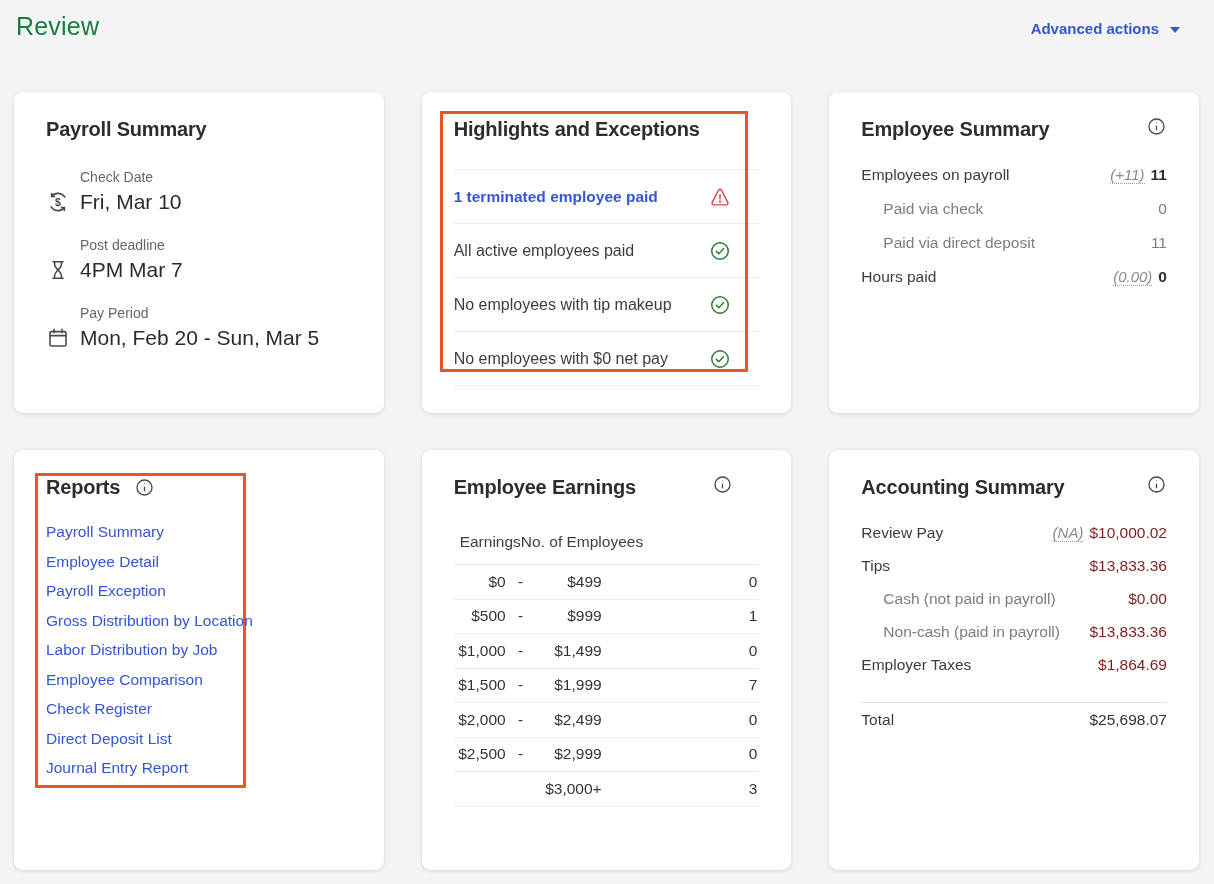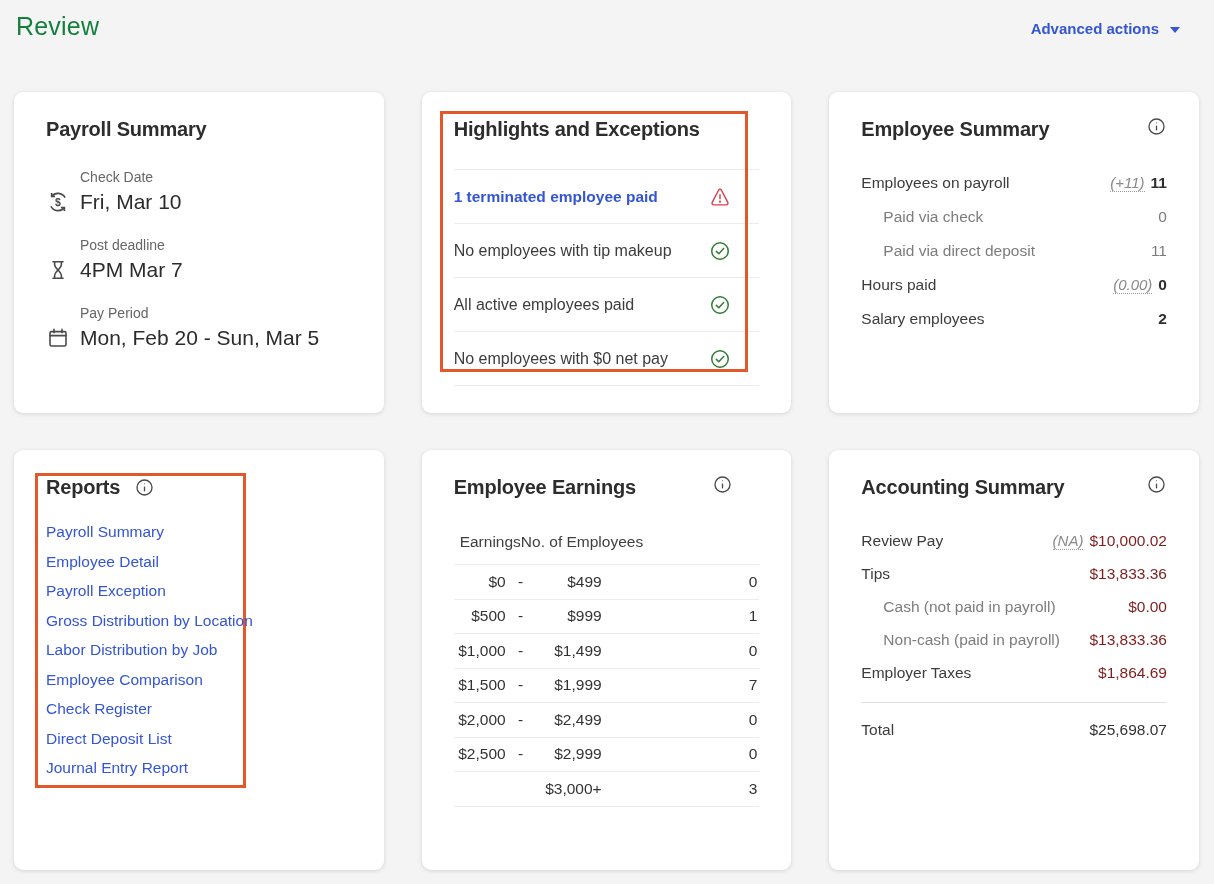--- a/index.html
+++ b/index.html
@@ -56,21 +56,21 @@
   .hl-row{height:54px; display:flex; align-items:center; justify-content:space-between;
     border-top:1px solid var(--divider); padding-right:28px;}
   .hl-label{font-size:16px; color:var(--ink2);}
   .hl-link{color:var(--accent); font-weight:700; font-size:15.5px; text-decoration:none;}
   .hl-icon{line-height:0;}
   .hl-icon svg{width:22px;height:22px;fill:none;stroke-width:1.6;}
   .hl-icon.ok svg{stroke:var(--green);}
   .hl-icon.warn svg{stroke:var(--red);}
   
   .sum-rows{margin-top:23px;}
-  .sum-row{height:34px; display:flex; align-items:center; justify-content:space-between;
+  .sum-row{height:34px; display:flex; align-items:flex-start; justify-content:space-between;
     font-size:15.5px; color:var(--ink2);}
   .sum-row .row-value{font-weight:700; color:#2f2f2f;}
   .sum-row.indent{padding-left:22px; color:var(--gray2);}
   .sum-row.indent .row-value{font-weight:400; color:var(--gray2);}
   .sum-row.plain .row-value{font-weight:400; color:#7f1d1d;}
   .row-right{display:flex; align-items:baseline; gap:6px;}
   .annotation-val{font-style:italic; color:var(--ann); font-size:15px;
     border-bottom:1px dotted #9a9a9a; cursor:help;}
   .acc-rows .sum-row{height:33px;}
   .total-divider{border-top:1px solid #e0e0e0; margin-top:13px;}
@@ -151,28 +151,28 @@
       <div class="hl-rows" id="highlight-rows">
           <div class="hl-row">
             <a class="hl-label hl-link" href="#">1 terminated employee paid</a>
             <span class="hl-icon warn"><svg viewBox="0 0 24 24" stroke-linecap="round" stroke-linejoin="round">
                 <path d="M10.4 4.6 3.5 17.9a1.85 1.85 0 0 0 1.65 2.7h13.7a1.85 1.85 0 0 0 1.65-2.7L13.6 4.6a1.8 1.8 0 0 0-3.2 0z"></path>
                 <line x1="12" y1="9.6" x2="12" y2="14"></line>
                 <circle cx="12" cy="17" r="0.5" fill="currentColor"></circle>
               </svg></span>
           </div>
           <div class="hl-row">
-            <span class="hl-label">No employees with tip makeup</span>
+            <span class="hl-label">All active employees paid</span>
             <span class="hl-icon ok"><svg viewBox="0 0 24 24" stroke-linecap="round" stroke-linejoin="round">
                 <circle cx="12" cy="12" r="9"></circle>
                 <path d="M8 12.4l2.7 2.6 5.3-5.7"></path>
               </svg></span>
           </div>
           <div class="hl-row">
-            <span class="hl-label">All active employees paid</span>
+            <span class="hl-label">No employees with tip makeup</span>
             <span class="hl-icon ok"><svg viewBox="0 0 24 24" stroke-linecap="round" stroke-linejoin="round">
                 <circle cx="12" cy="12" r="9"></circle>
                 <path d="M8 12.4l2.7 2.6 5.3-5.7"></path>
               </svg></span>
           </div>
           <div class="hl-row">
             <span class="hl-label">No employees with $0 net pay</span>
             <span class="hl-icon ok"><svg viewBox="0 0 24 24" stroke-linecap="round" stroke-linejoin="round">
                 <circle cx="12" cy="12" r="9"></circle>
                 <path d="M8 12.4l2.7 2.6 5.3-5.7"></path>
@@ -210,26 +210,20 @@
             <span>Paid via direct deposit</span>
             <span class="row-right">
               <span class="row-value">11</span>
             </span>
           </div>
           <div class="sum-row">
             <span>Hours paid</span>
             <span class="row-right">
               <span class="annotation-val">(0.00)</span>
               <span class="row-value">0</span>
-            </span>
-          </div>
-          <div class="sum-row">
-            <span>Salary employees</span>
-            <span class="row-right">
-              <span class="row-value">2</span>
             </span>
           </div>
         </div>
     </section>
 
     <section class="card">
       <div class="annotation-box reports"></div>
       <div class="card-title-row inline">
         <h2 class="card-title">Reports</h2>
         <button class="info-btn">

